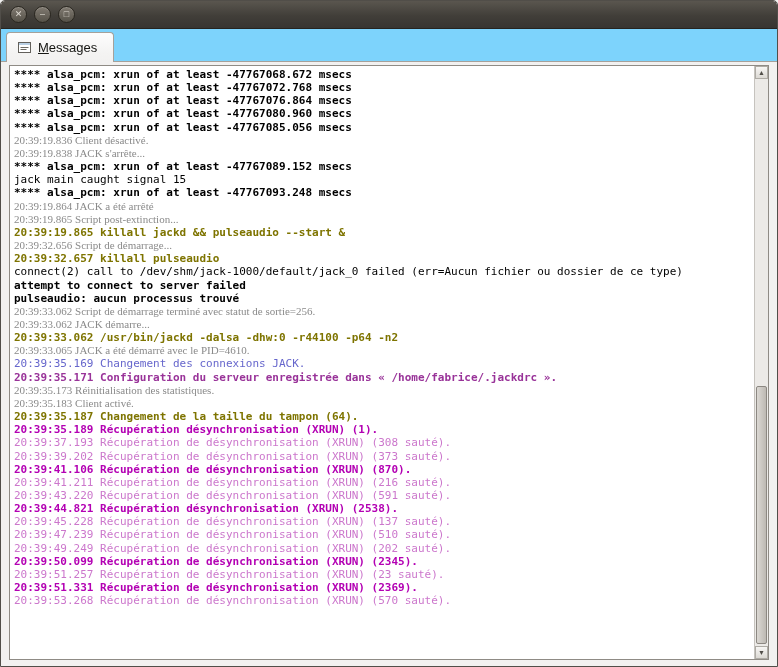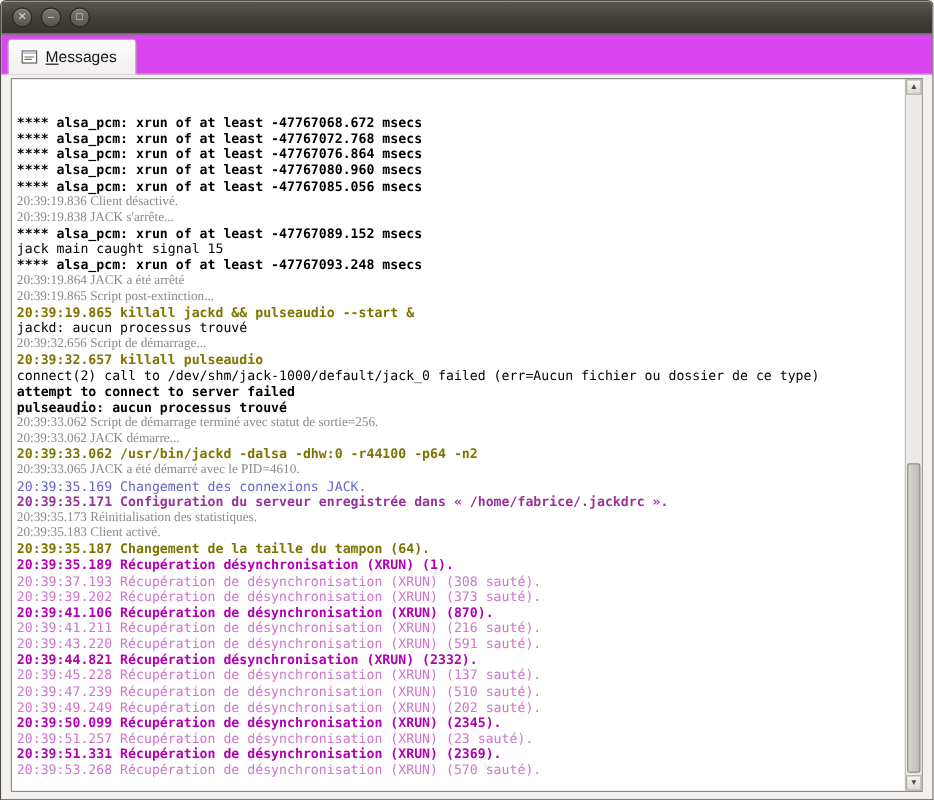--- a/index.html
+++ b/index.html
@@ -36,21 +36,21 @@
   .title {
     color: #e8e4dc; font-weight: bold; font-size: 12.5px;
     margin-left: 12px; white-space: nowrap;
     text-shadow: 0 -1px 0 rgba(0,0,0,.55);
   }
   
   .tabbar {
     flex: 0 0 33px;
     display: flex; align-items: flex-end;
     padding-left: 5px;
-    background: #d946ef;
+    background: #7dd3fc;
     position: relative;
   }
   .tabbar::after {
     content: ""; position: absolute; left: 0; right: 0; bottom: 0;
     height: 1px; background: #a5a19b; z-index: 0;
   }
   .tab {
     position: relative;
     display: flex; align-items: center; gap: 6px;
     font-size: 13px; color: #161613;
@@ -85,21 +85,21 @@
   .log-frame {
     position: relative; width: 100%; height: 100%;
     background: #ffffff;
     border: 1px solid #8f8b85;
   }
   .log {
     position: absolute; left: 0; top: 0; right: 14px; bottom: 0;
     padding: 2px 0 0 4px;
     overflow: hidden;
     font-family: "DejaVu Sans Mono", "Liberation Mono", monospace;
-    font-size: 11px; line-height: 13.15px; margin-top: 28px;
+    font-size: 11px; line-height: 13.15px;
   }
   .log-line { white-space: pre; }
   .s-b  { color: #000000; font-weight: bold; }
   .s-k  { color: #000000; }
   .s-kb { color: #000000; font-weight: bold; }
   .s-g  { color: #8a8a8a; font-family: Liberation Serif, serif; }
   .s-y  { color: #7e7400; font-weight: bold; }
   .s-bl { color: #6666cc; }
   .s-cfg{ color: #993399; font-weight: bold; }
   .s-xr { color: #b300b3; font-weight: bold; }
@@ -162,42 +162,41 @@
           <div class="log-line s-b">**** alsa_pcm: xrun of at least -47767080.960 msecs</div>
           <div class="log-line s-b">**** alsa_pcm: xrun of at least -47767085.056 msecs</div>
           <div class="log-line s-g">20:39:19.836 Client désactivé.</div>
           <div class="log-line s-g">20:39:19.838 JACK s'arrête...</div>
           <div class="log-line s-b">**** alsa_pcm: xrun of at least -47767089.152 msecs</div>
           <div class="log-line s-k">jack main caught signal 15</div>
           <div class="log-line s-b">**** alsa_pcm: xrun of at least -47767093.248 msecs</div>
           <div class="log-line s-g">20:39:19.864 JACK a été arrêté</div>
           <div class="log-line s-g">20:39:19.865 Script post-extinction...</div>
           <div class="log-line s-y">20:39:19.865 killall jackd &amp;&amp; pulseaudio --start &amp;</div>
-          <div class="log-line s-k">jackd: aucun processus trouvé</div>
           <div class="log-line s-g">20:39:32.656 Script de démarrage...</div>
           <div class="log-line s-y">20:39:32.657 killall pulseaudio</div>
           <div class="log-line s-k">connect(2) call to /dev/shm/jack-1000/default/jack_0 failed (err=Aucun fichier ou dossier de ce type)</div>
           <div class="log-line s-kb">attempt to connect to server failed</div>
           <div class="log-line s-kb">pulseaudio: aucun processus trouvé</div>
           <div class="log-line s-g">20:39:33.062 Script de démarrage terminé avec statut de sortie=256.</div>
           <div class="log-line s-g">20:39:33.062 JACK démarre...</div>
           <div class="log-line s-y">20:39:33.062 /usr/bin/jackd -dalsa -dhw:0 -r44100 -p64 -n2</div>
           <div class="log-line s-g">20:39:33.065 JACK a été démarré avec le PID=4610.</div>
           <div class="log-line s-bl">20:39:35.169 Changement des connexions JACK.</div>
           <div class="log-line s-cfg">20:39:35.171 Configuration du serveur enregistrée dans « /home/fabrice/.jackdrc ».</div>
           <div class="log-line s-g">20:39:35.173 Réinitialisation des statistiques.</div>
           <div class="log-line s-g">20:39:35.183 Client activé.</div>
           <div class="log-line s-y">20:39:35.187 Changement de la taille du tampon (64).</div>
           <div class="log-line s-xr">20:39:35.189 Récupération désynchronisation (XRUN) (1).</div>
           <div class="log-line s-xs">20:39:37.193 Récupération de désynchronisation (XRUN) (308 sauté).</div>
           <div class="log-line s-xs">20:39:39.202 Récupération de désynchronisation (XRUN) (373 sauté).</div>
           <div class="log-line s-xr">20:39:41.106 Récupération de désynchronisation (XRUN) (870).</div>
           <div class="log-line s-xs">20:39:41.211 Récupération de désynchronisation (XRUN) (216 sauté).</div>
           <div class="log-line s-xs">20:39:43.220 Récupération de désynchronisation (XRUN) (591 sauté).</div>
-          <div class="log-line s-xr">20:39:44.821 Récupération désynchronisation (XRUN) (2332).</div>
+          <div class="log-line s-xr">20:39:44.821 Récupération désynchronisation (XRUN) (2538).</div>
           <div class="log-line s-xs">20:39:45.228 Récupération de désynchronisation (XRUN) (137 sauté).</div>
           <div class="log-line s-xs">20:39:47.239 Récupération de désynchronisation (XRUN) (510 sauté).</div>
           <div class="log-line s-xs">20:39:49.249 Récupération de désynchronisation (XRUN) (202 sauté).</div>
           <div class="log-line s-xr">20:39:50.099 Récupération de désynchronisation (XRUN) (2345).</div>
           <div class="log-line s-xs">20:39:51.257 Récupération de désynchronisation (XRUN) (23 sauté).</div>
           <div class="log-line s-xr">20:39:51.331 Récupération de désynchronisation (XRUN) (2369).</div>
           <div class="log-line s-xs">20:39:53.268 Récupération de désynchronisation (XRUN) (570 sauté).</div>
         </div>
       <div class="scrollbar">
         <div class="sb-btn sb-up">▲</div>

